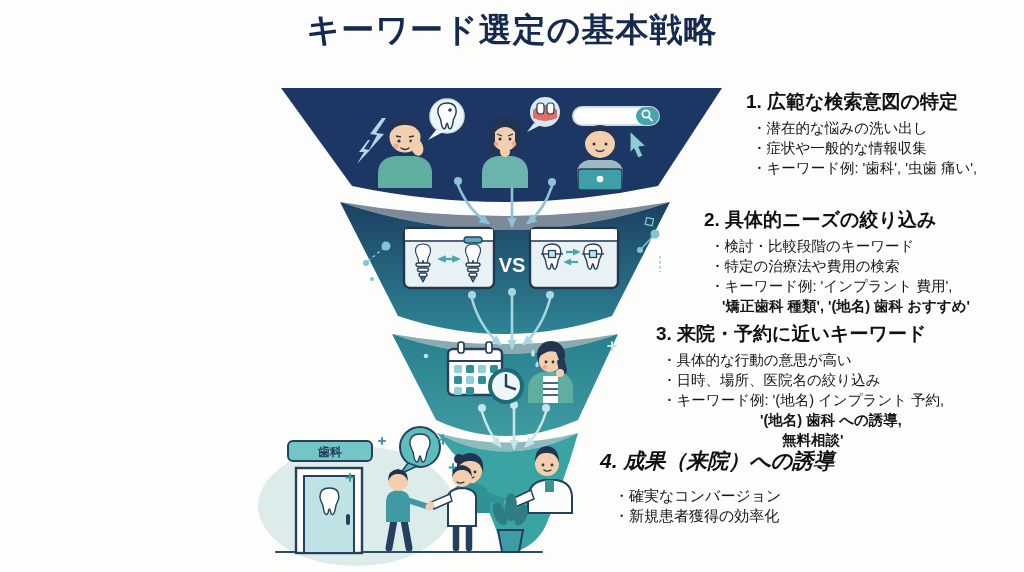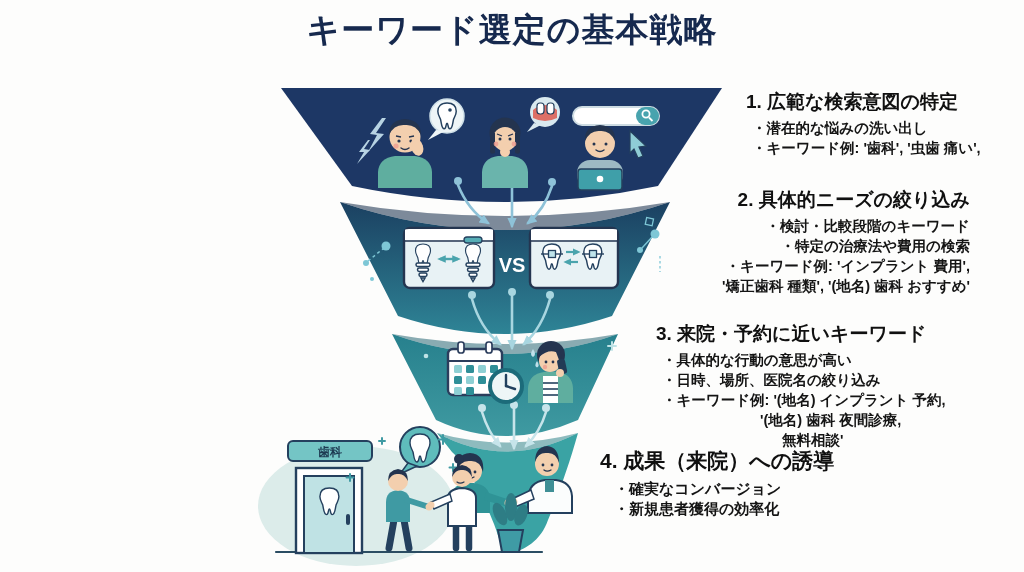--- a/index.html
+++ b/index.html
@@ -8,27 +8,27 @@
     background:#fdfdfc;
     font-family:"Liberation Sans","DejaVu Sans",sans-serif;
   }
   .title{
     position:absolute;top:8px;left:0;width:100%;text-align:center;
     font-size:33px;font-weight:800;color:#16294e;letter-spacing:1px;
   }
   #art{position:absolute;left:0;top:0;}
   .sec{position:absolute;white-space:nowrap;color:#141414;}
   .sec h2{margin:0 0 5px 0;font-size:19px;line-height:23px;font-weight:800;color:#101010;}
-  .b{font-size:14.5px;line-height:20px;font-weight:700;padding-left:6px;}
+  .b{font-size:14.5px;line-height:20px;font-weight:400;padding-left:6px;}
   .b::before{content:"・";}
   .cont{font-size:14.5px;line-height:20px;font-weight:700;}
   .s1{left:746px;top:90px;}  .s1 .cont{padding-left:77px;}
-  .s2{left:704px;top:188px;text-align:right;} .s2 .cont{padding-left:18px;}
+  .s2{left:704px;top:208px;} .s2 .cont{padding-left:18px;}
   .s3{left:656px;top:322px;} .s3 .c1{padding-left:104px;} .s3 .c2{padding-left:126px;}
-  .s4{left:600px;top:449px;} .s4 h2{font-size:21px;margin-bottom:7px;} .s4 .b{font-size:15px;padding-left:14px;}
+  .s4{left:600px;top:449px;} .s4 h2{font-size:21px;margin-bottom:14px;font-style:italic;} .s4 .b{font-size:15px;padding-left:14px;}
 </style>
 </head>
 <body>
 
 <div class="title">キーワード選定の基本戦略</div>
 
 <svg id="art" width="1024" height="572" viewBox="0 0 1024 572">
   <defs>
     <path id="tooth" d="M12 0 C5 0 2 4 2 9 C2 13 4 15 5 18 C6 22 6 28 9 28 C11.5 28 10.5 22 12 22 C13.5 22 12.5 28 15 28 C18 28 18 22 19 18 C20 15 22 13 22 9 C22 4 19 0 12 0 Z"></path>
     <linearGradient id="g2" x1="0" y1="0" x2="0" y2="1">
@@ -328,37 +328,38 @@
       <ellipse cx="511" cy="507" rx="6" ry="14" fill="#2e7d85"></ellipse>
       <ellipse cx="521" cy="515" rx="6" ry="11" fill="#2e7d85" transform="rotate(20 521 515)"></ellipse>
       <path d="M498,530 L523,530 L519,552 L502,552 Z" fill="#3f9ba5" stroke="#24405e" stroke-width="2"></path>
     </g>
   </g>
 </svg>
 
 <div class="sec s1">
   <h2>1. 広範な検索意図の特定</h2>
   <div class="b">潜在的な悩みの洗い出し</div>
+  <div class="b">症状や一般的な情報収集</div>
   <div class="b">キーワード例: '歯科', '虫歯 痛い',</div>
 </div>
 
 <div class="sec s2">
   <h2>2. 具体的ニーズの絞り込み</h2>
   <div class="b">検討・比較段階のキーワード</div>
   <div class="b">特定の治療法や費用の検索</div>
   <div class="b">キーワード例: 'インプラント 費用',</div>
   <div class="cont c1">'矯正歯科 種類', '(地名) 歯科 おすすめ'</div>
 </div>
 
 <div class="sec s3">
   <h2>3. 来院・予約に近いキーワード</h2>
   <div class="b">具体的な行動の意思が高い</div>
   <div class="b">日時、場所、医院名の絞り込み</div>
   <div class="b">キーワード例: '(地名) インプラント 予約,</div>
-  <div class="cont c1">'(地名) 歯科 夜間診療,</div>
+  <div class="cont c1">'(地名) 歯科 への誘導,</div>
   <div class="cont c2">無料相談'</div>
 </div>
 
 <div class="sec s4">
   <h2>4. 成果（来院）への誘導</h2>
   <div class="b">確実なコンバージョン</div>
   <div class="b">新規患者獲得の効率化</div>
 </div>
 
 </body></html>

